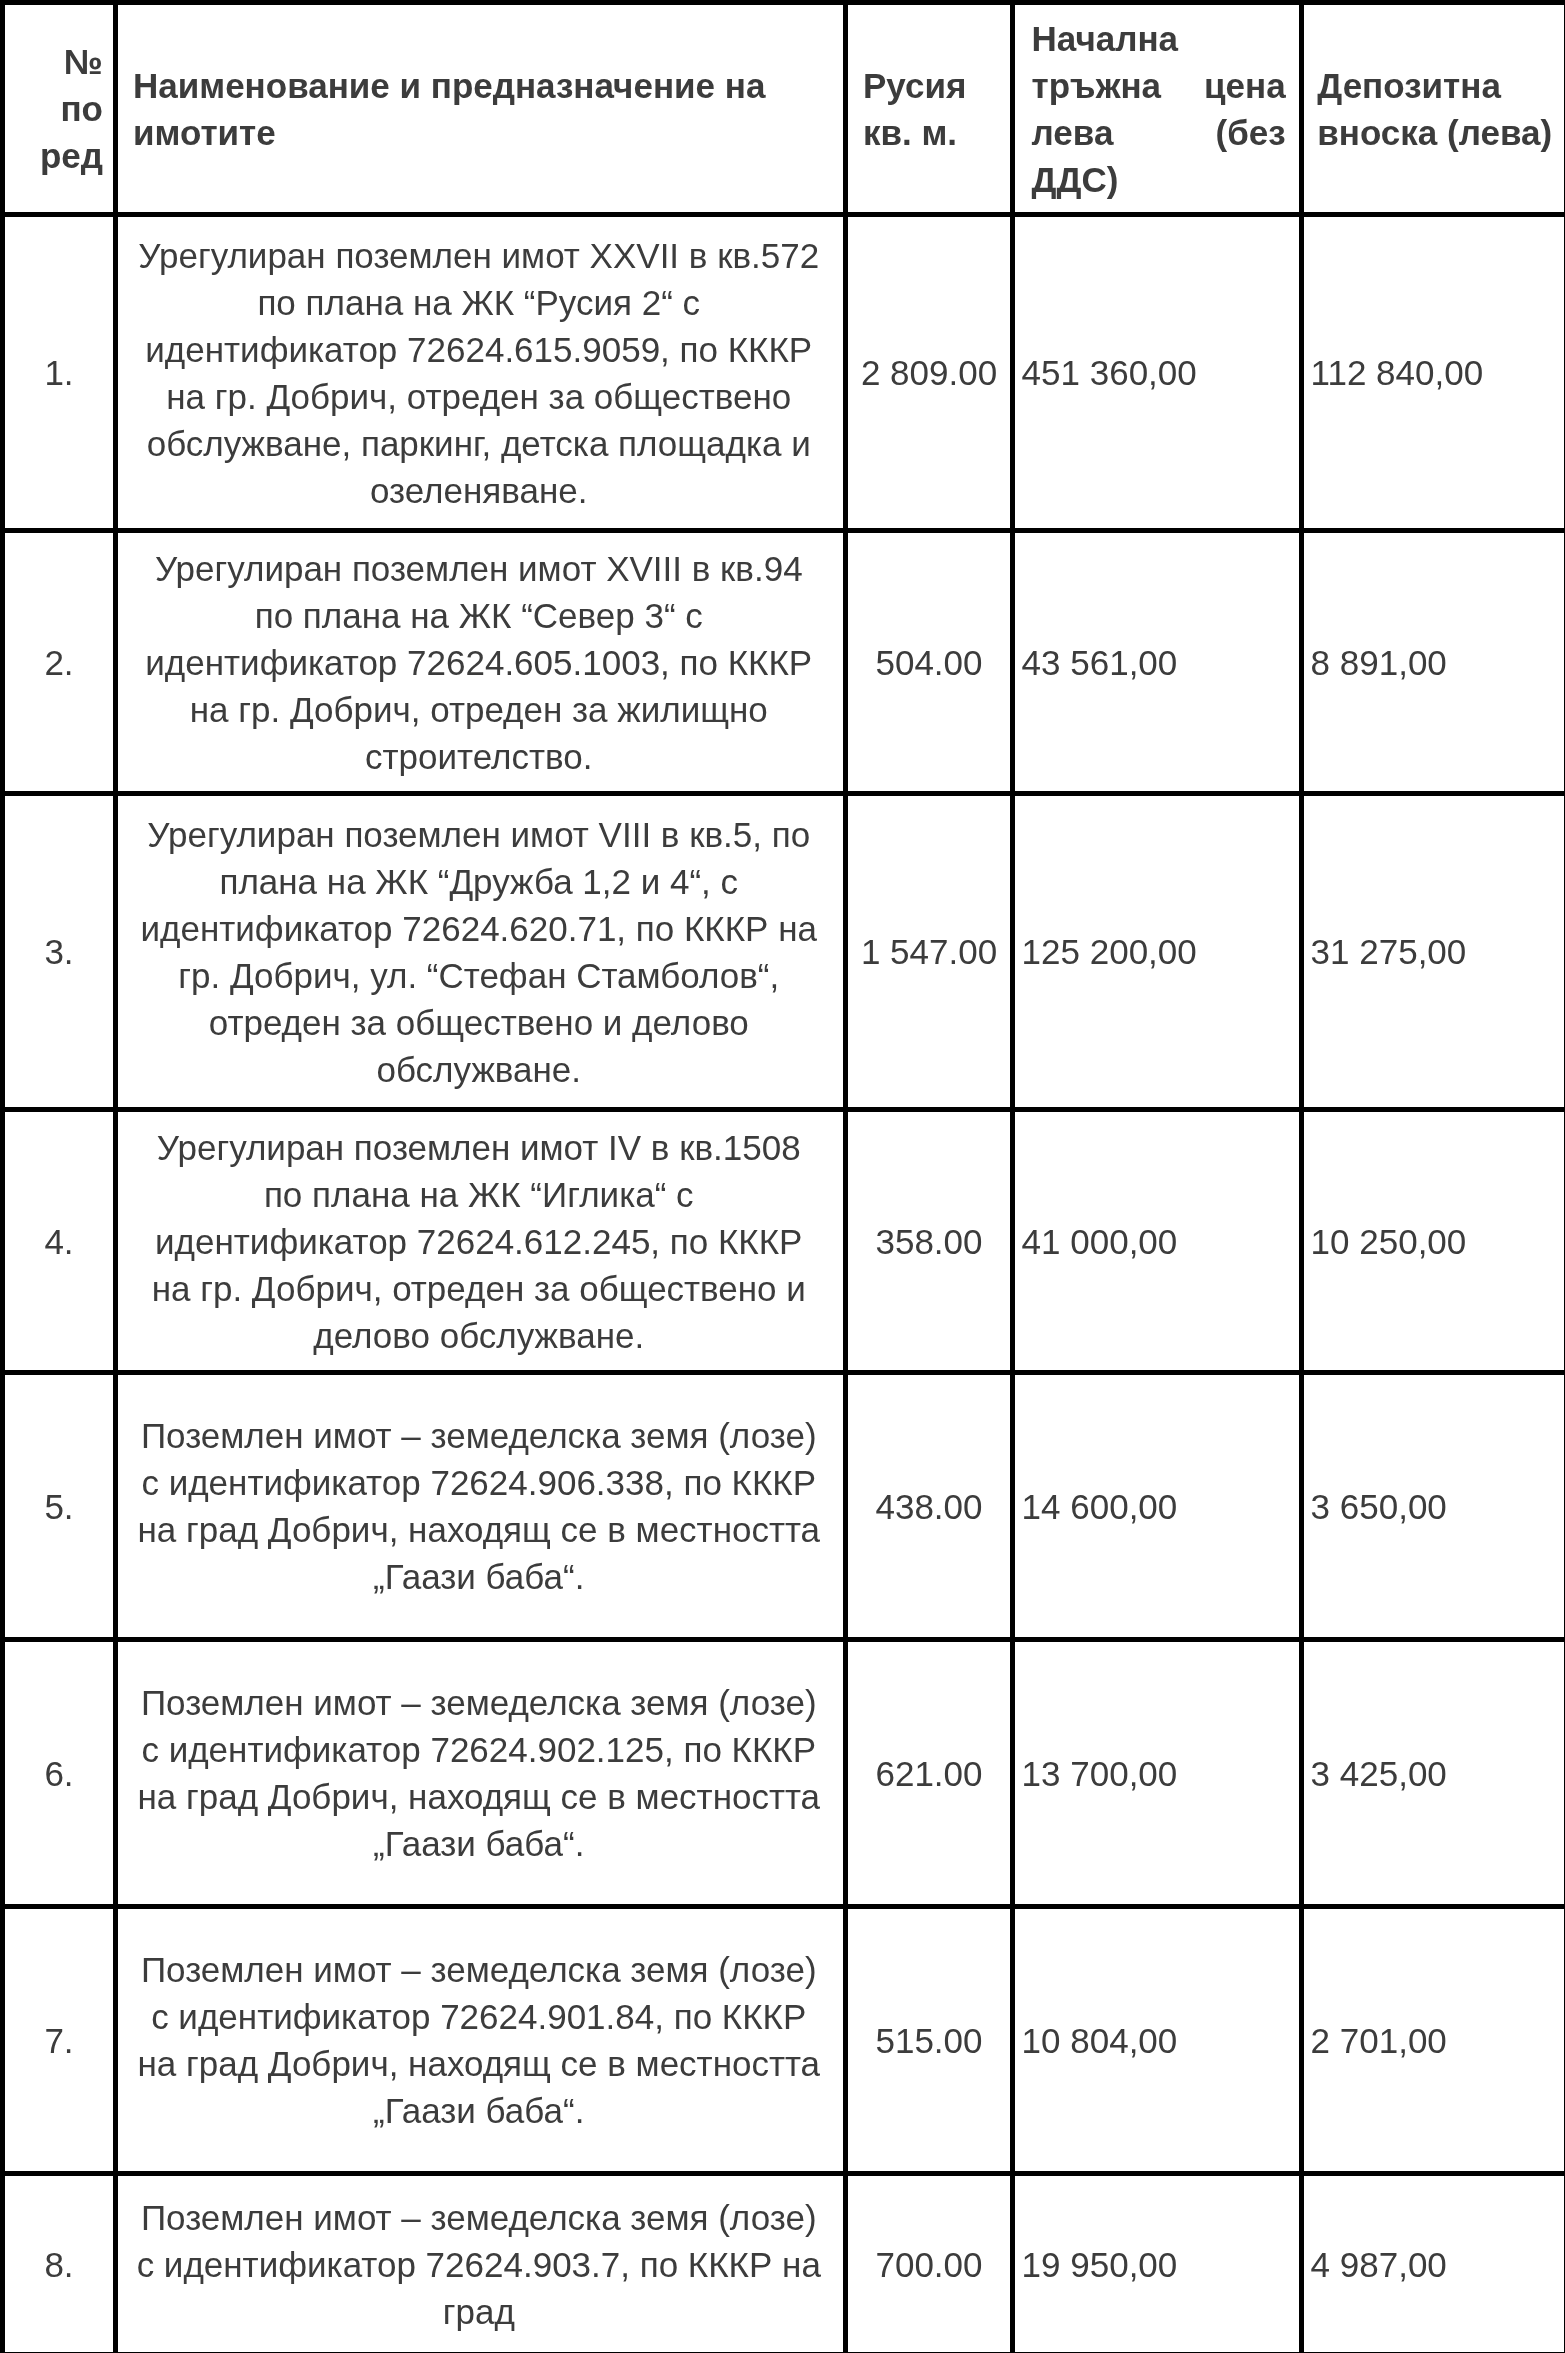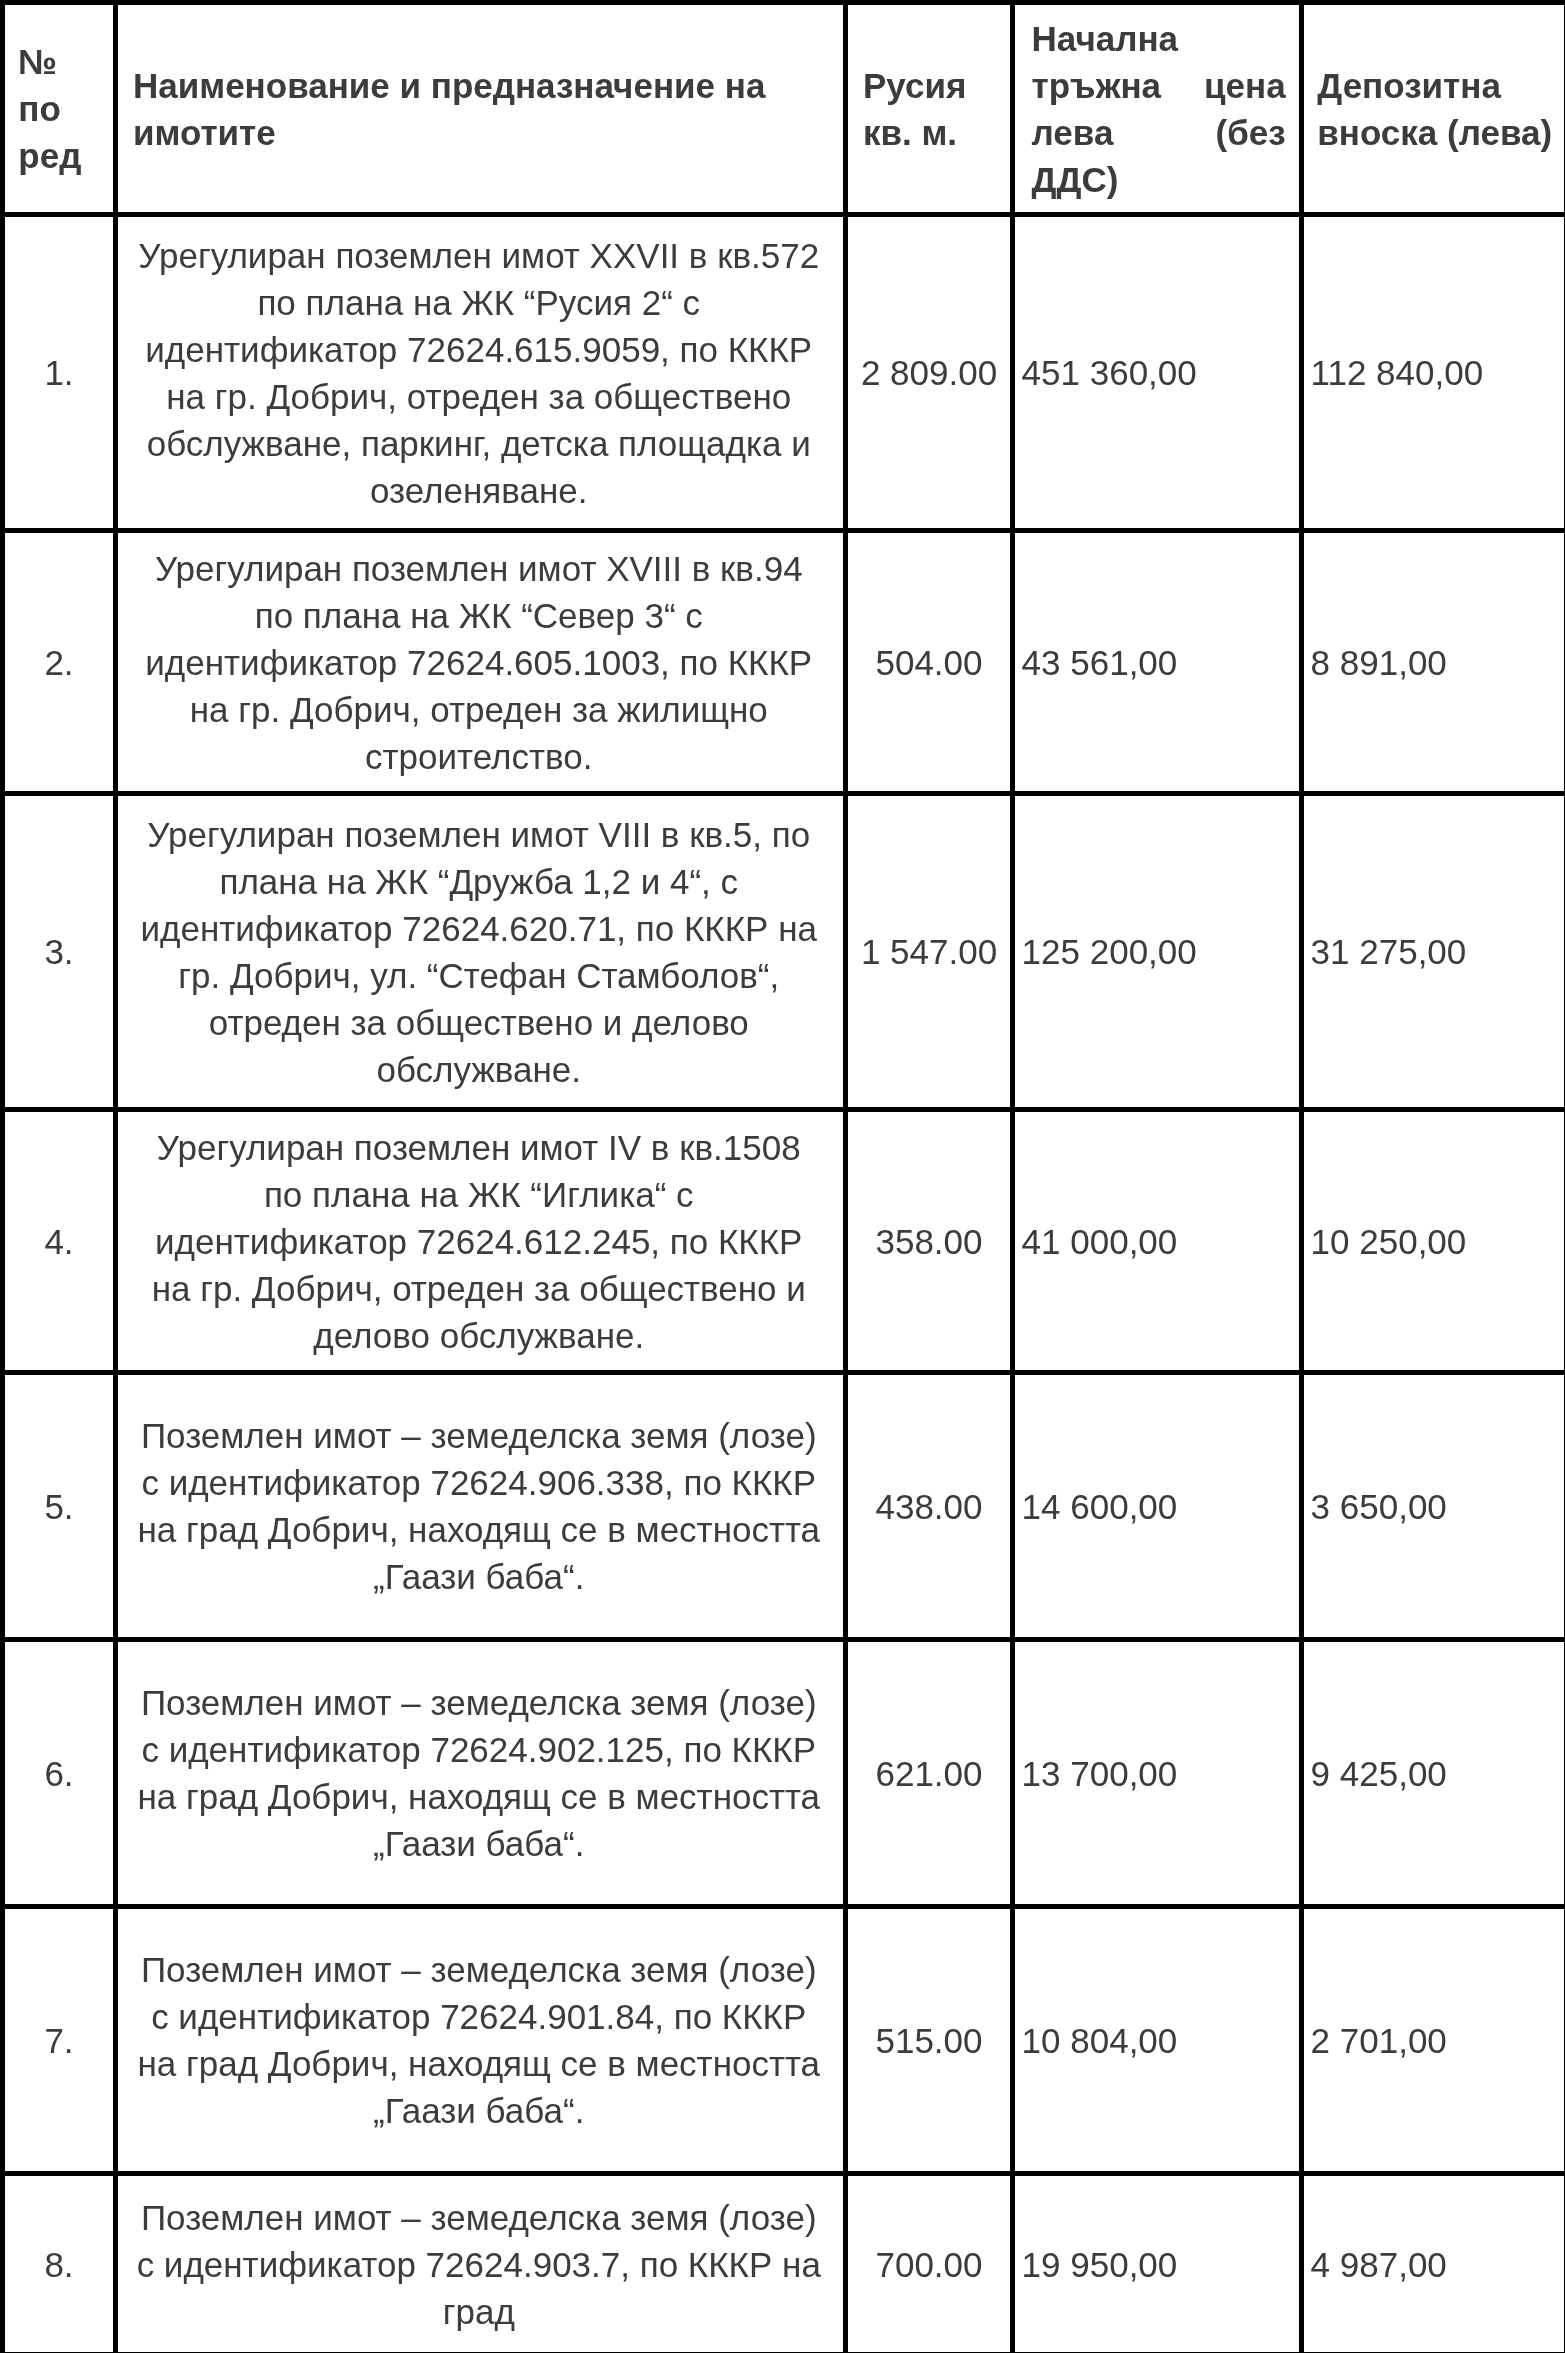--- a/index.html
+++ b/index.html
@@ -36,21 +36,21 @@
     overflow:hidden;
   }
   thead tr{height:212px;}
   th{
     font-weight:bold;
     text-align:left;
     padding:6.6px 10px 6.6px 15px;
   }
   th.price{ text-align:justify; padding:6.6px 13.3px 6.6px 16.6px; }
   th.deposit{ padding:6.6px 8.3px 6.6px 13.3px; }
-  th.num{ padding-left:13.3px; }
+  th.num{ padding-left:13.3px;text-align:right; }
 
   td.num{ text-align:center; padding:0 3.3px; }
   td.name{ text-align:center; padding:11.6px 21.5px 11.6px 18px; }
   td.area{ text-align:center; padding:0 11.6px; }
   td.price, td.deposit{ padding:0 6.6px; }
 
   tbody tr:nth-child(1){height:316px;}
   tbody tr:nth-child(2){height:263px;}
   tbody tr:nth-child(3){height:316px;}
   tbody tr:nth-child(4){height:263px;}
@@ -114,21 +114,21 @@
           <td class="name">Поземлен имот – земеделска земя (лозе) с идентификатор 72624.906.338, по КККР на град Добрич, находящ се в местността „Гаази баба“.</td>
           <td class="area">438.00</td>
           <td class="price">14 600,00</td>
           <td class="deposit">3 650,00</td>
         </tr>
         <tr>
           <td class="num">6.</td>
           <td class="name">Поземлен имот – земеделска земя (лозе) с идентификатор 72624.902.125, по КККР на град Добрич, находящ се в местността „Гаази баба“.</td>
           <td class="area">621.00</td>
           <td class="price">13 700,00</td>
-          <td class="deposit">9 425,00</td>
+          <td class="deposit">3 425,00</td>
         </tr>
         <tr>
           <td class="num">7.</td>
           <td class="name">Поземлен имот – земеделска земя (лозе) с идентификатор 72624.901.84, по КККР на град Добрич, находящ се в местността „Гаази баба“.</td>
           <td class="area">515.00</td>
           <td class="price">10 804,00</td>
           <td class="deposit">2 701,00</td>
         </tr>
         <tr>
           <td class="num">8.</td>

